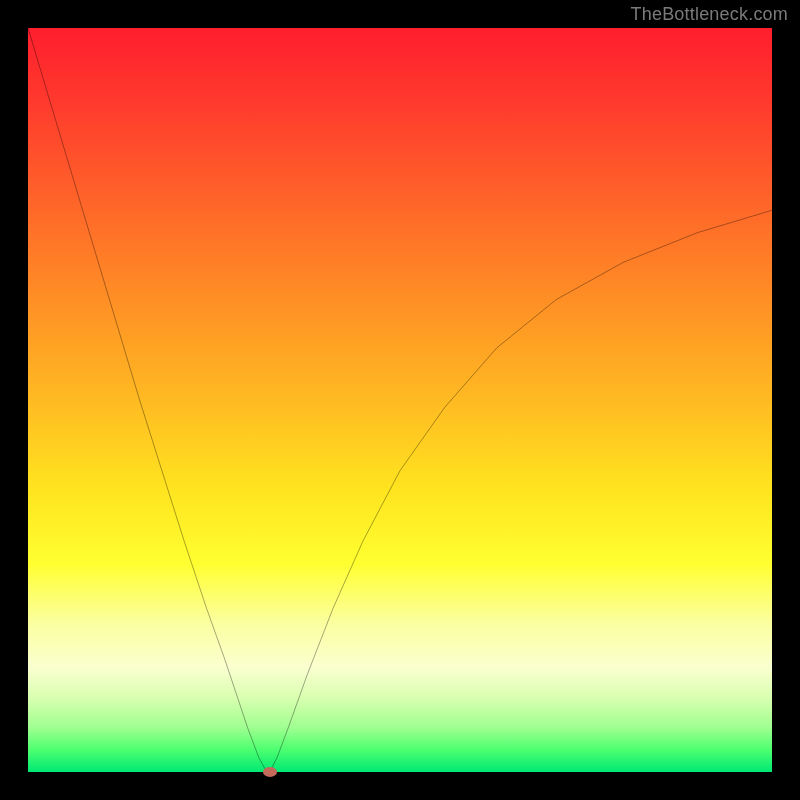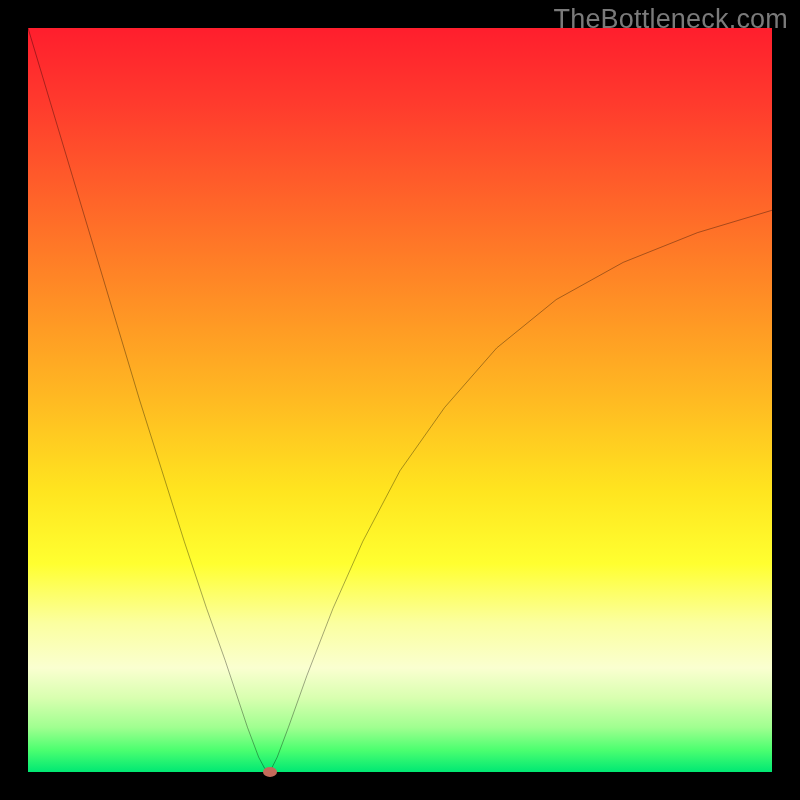--- a/index.html
+++ b/index.html
@@ -54,21 +54,21 @@
     height: 10px;
     border-radius: 50%;
     background: #c46a5a;
     transform: translate(-50%, -50%);
   }
   .watermark {
     position: absolute;
     top: 4px;
     right: 12px;
     color: #7a7a7a;
-    font-size: 27px;
+    font-size: 18px;
     letter-spacing: 0.2px;
     user-select: none;
     text-align: center;
   }
 </style>
 </head>
 <body>
 
 <div class="frame">
   <div class="plot-area">

